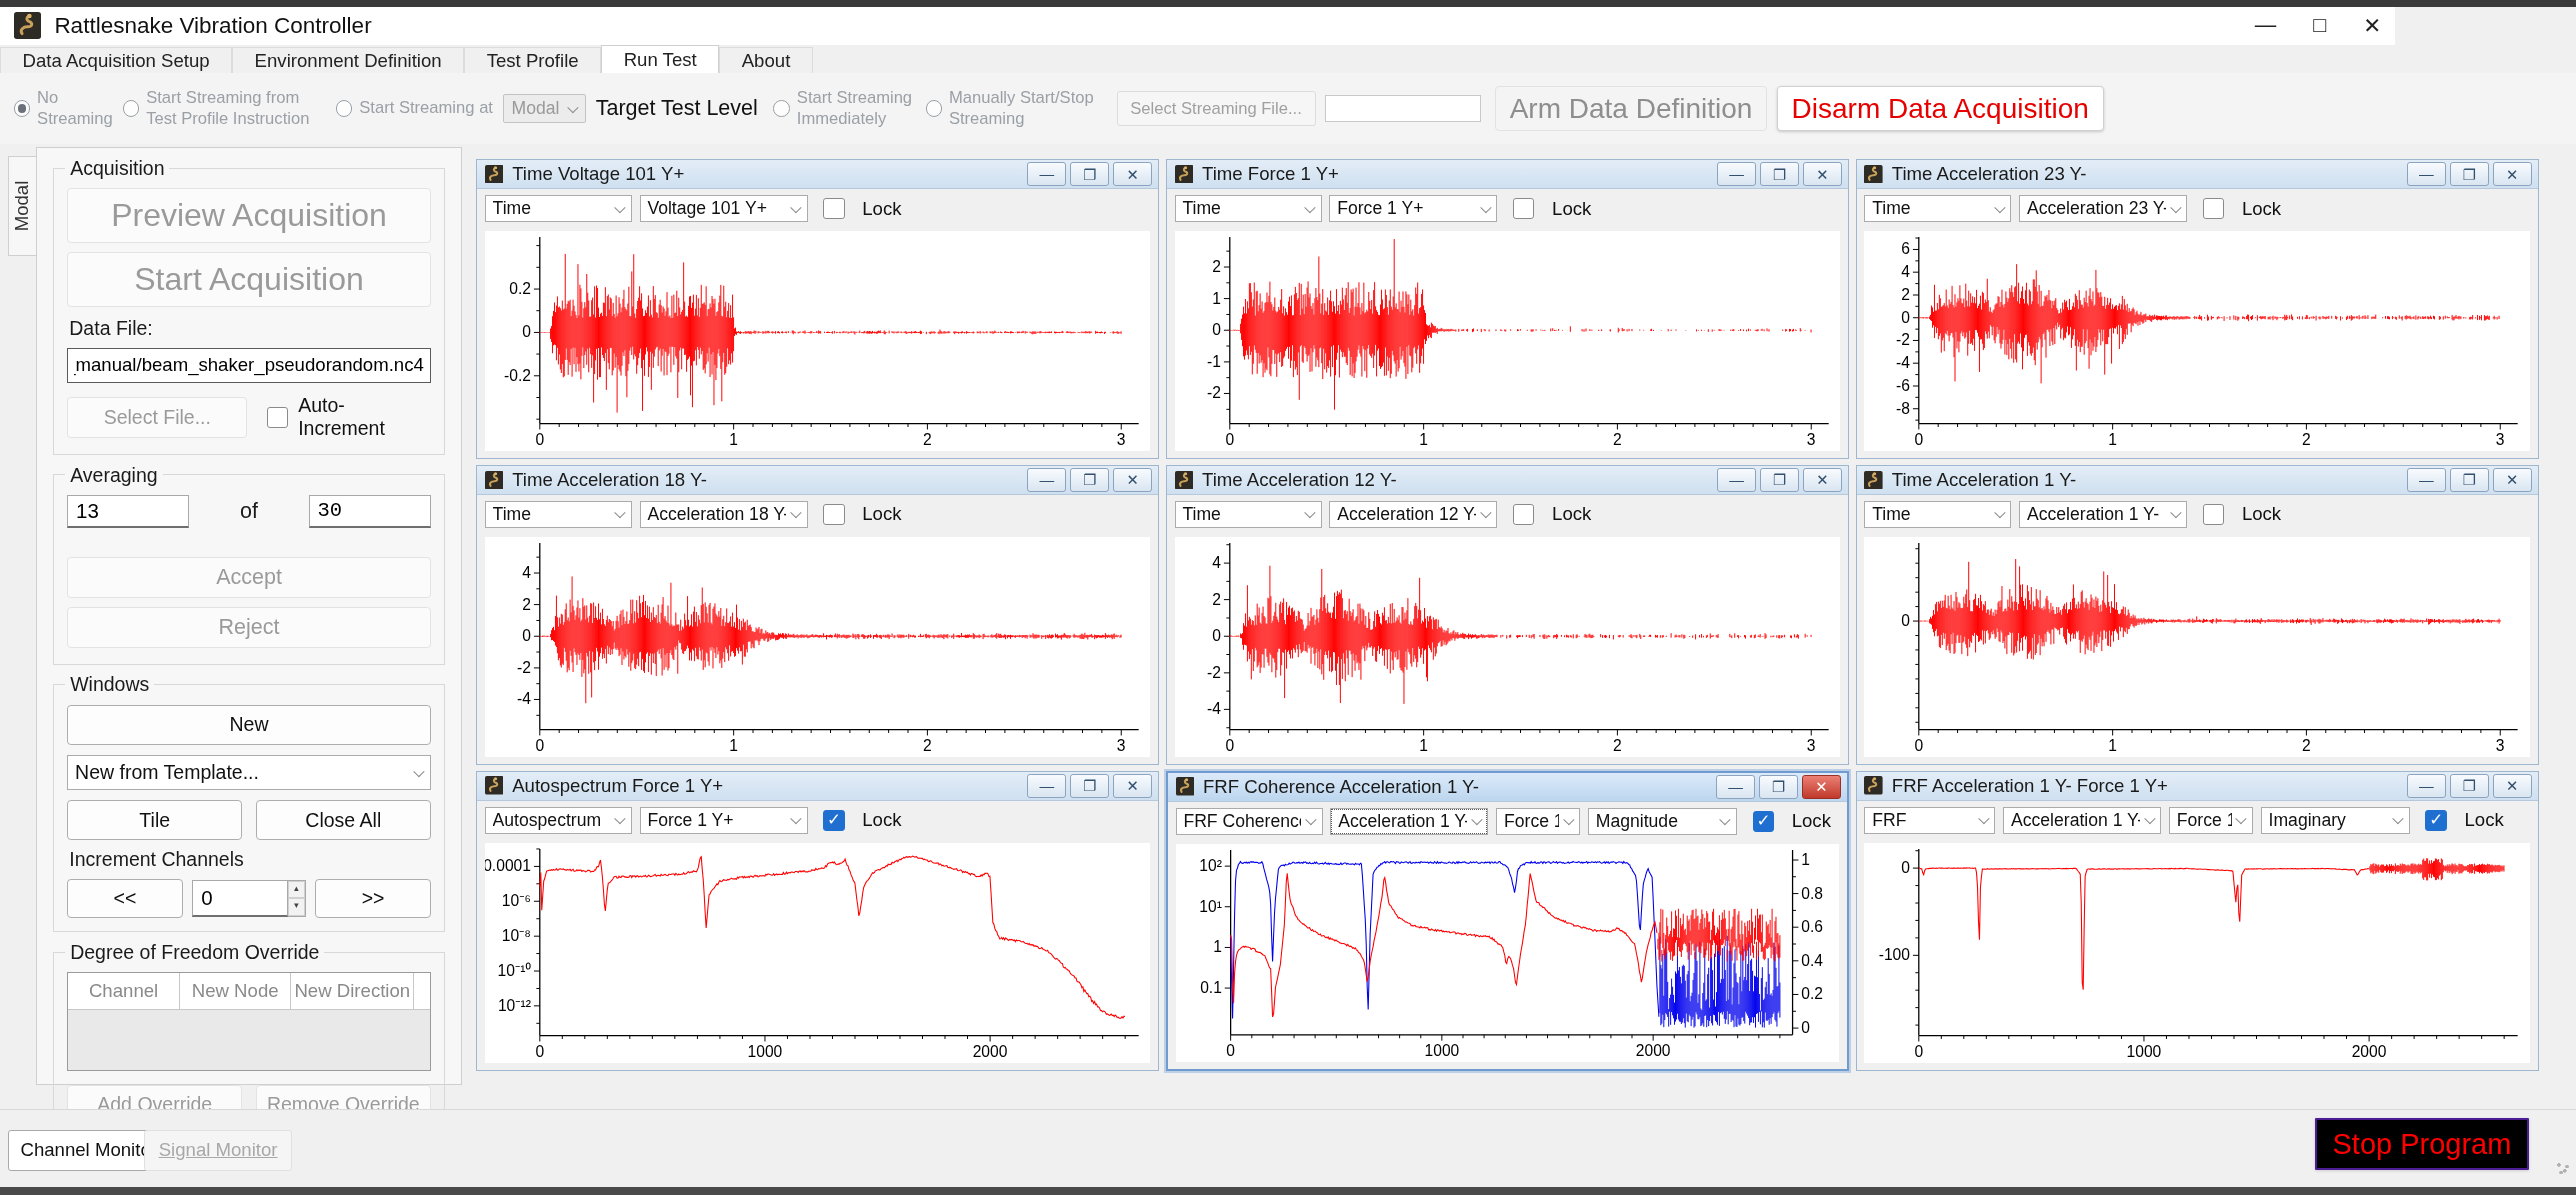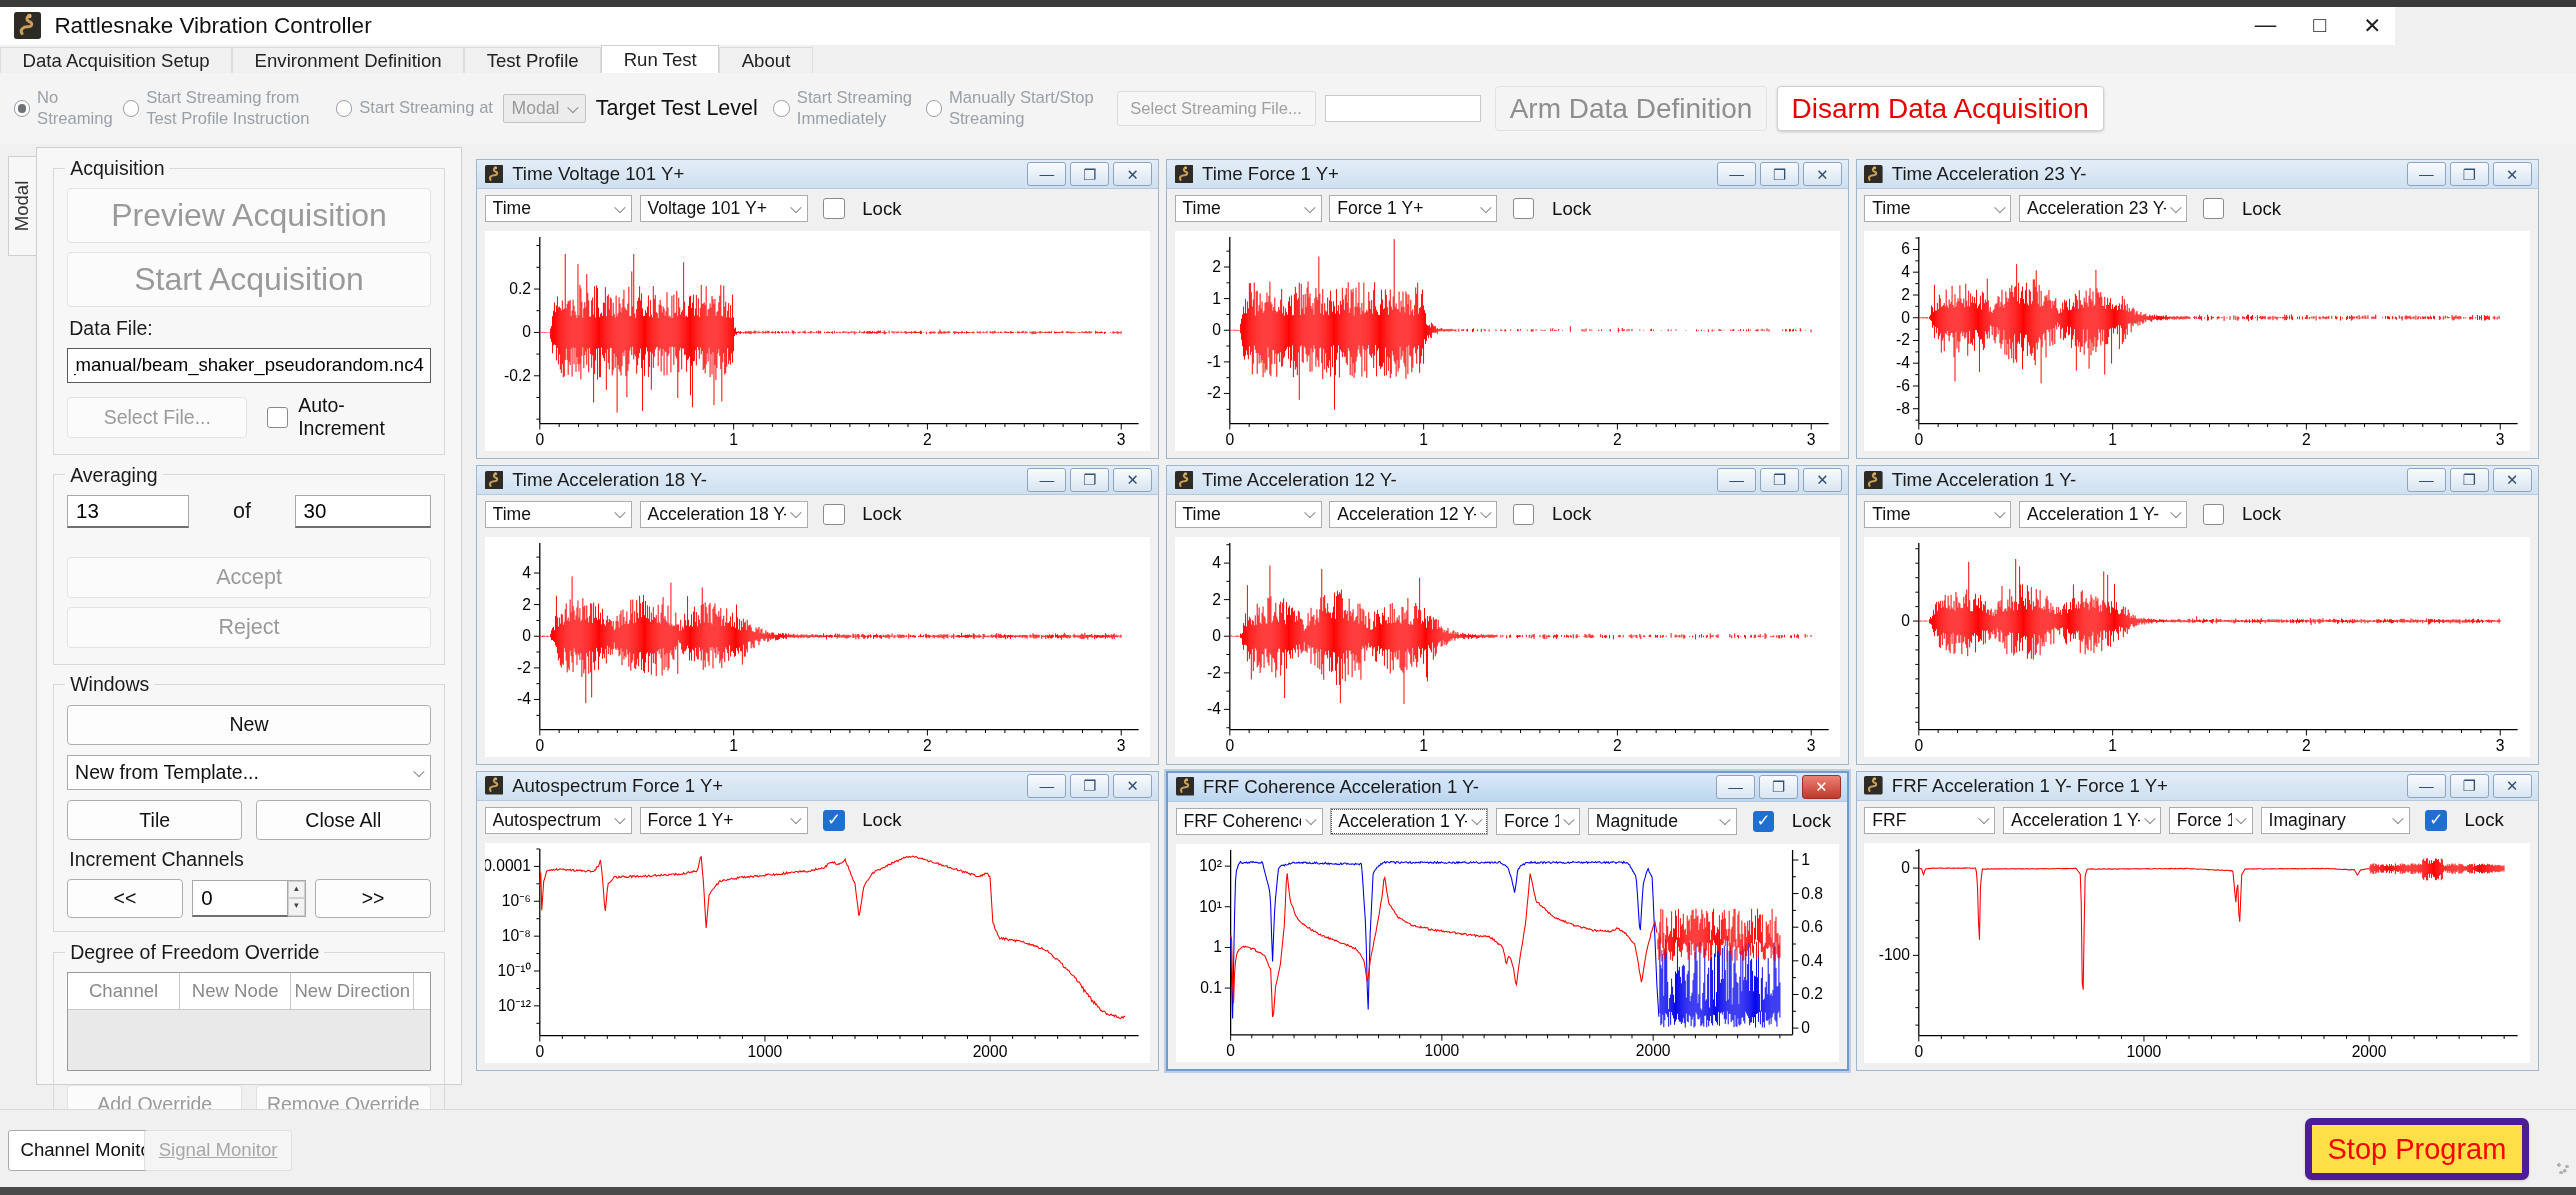--- a/index.html
+++ b/index.html
@@ -85,21 +85,21 @@
     padding:0 6.8px; font-size:17.6px; color:#111; justify-content:space-between; gap:5.9px; }
   .dd .dtxt { white-space:nowrap; overflow:hidden; }
   .dd.focus { outline:1px dotted #555; outline-offset:-2.9px; }
   .plotbox { flex:1; margin:2.9px 7.8px 6.8px 7.8px; background:#ffffff; }
   .plotbox svg { width:100%; height:100%; display:block; }
 
   
   #footer { position:absolute; left:0; top:1109px; width:2576px; height:78px; background:#f0f0f0; border-top:1px solid #d8d8d8; }
   #chan-btn { position:absolute; left:7.8px; top:19.5px; font-size:18.6px; color:#111; background:#fff; border:1px solid #a8a8a8; border-radius:2.9px; padding:8.8px 11.7px; }
   #sig-btn { position:absolute; left:144px; top:19.5px; font-size:18.6px; color:#a8a8a8; background:#f5f5f5; border:1px solid #e0e0e0; border-radius:2.9px; padding:8.8px 13.7px;text-decoration:underline; }
-  #stop-program { position:absolute; right:47px; top:7.8px; font-size:29px; color:#ff0000; background:#fde047; border:7px solid #4c1d95; border-radius:7px; padding:7.8px 15.6px; box-shadow:0 1px 2.9px rgba(0,0,0,.15); }
+  #stop-program { position:absolute; right:47px; top:7.8px; font-size:29px; color:#ff0000; background:#000000; border:2px solid #4c1d95; border-radius:1px; padding:7.8px 15.6px; box-shadow:0 1px 2.9px rgba(0,0,0,.15); }
   #grip { position:absolute; right:5.9px; bottom:11.7px; width:13.7px; height:13.7px;
     background:radial-gradient(circle at 2.9px 2.9px, #b0b0b0 1.6px, transparent 2px),
                radial-gradient(circle at 8.8px 8.8px, #b0b0b0 1.6px, transparent 2px); }
   #grip::after { content:""; position:absolute; left:8.8px; top:2.9px; width:3.9px; height:3.9px; background:#b0b0b0; border-radius:50%; box-shadow:-5.9px 5.9px 0 #b0b0b0; }
   #bottom-strip { position:absolute; left:0; top:1187px; width:2576px; height:7.8px; background:#4a4a4a; }
 </style>
 </head>
 <body>
 
 <div id="app">
@@ -175,21 +175,21 @@
         <span class="cb" style="margin-left:19.5px"></span>
         <span class="cblabel">Auto-Increment</span>
       </div>
     </div>
 
     <div class="grp">
       <span class="legend">Averaging</span>
       <div class="row" style="justify-content:space-between; margin-bottom:29px">
         <input class="sinput" style="width: 122px;" value="13">
         <span style="font-size:21.5px">of</span>
-        <input class="sinput" style="width: 136px;" value="30">
+        <input class="sinput" style="width: 122px; font-family: Liberation Mono, monospace;" value="30">
       </div>
       <button class="sbtn mid dis">Accept</button>
       <button class="sbtn mid dis" style="margin-bottom:2px">Reject</button>
     </div>
 
     <div class="grp">
       <span class="legend">Windows</span>
       <button class="sbtn en" style="font-size:19.5px; padding:7.8px 0">New</button>
       <div class="dd" style="height:35px; font-size:19.5px; margin-bottom:9.8px">
         <span class="dtxt">New from Template...</span>

